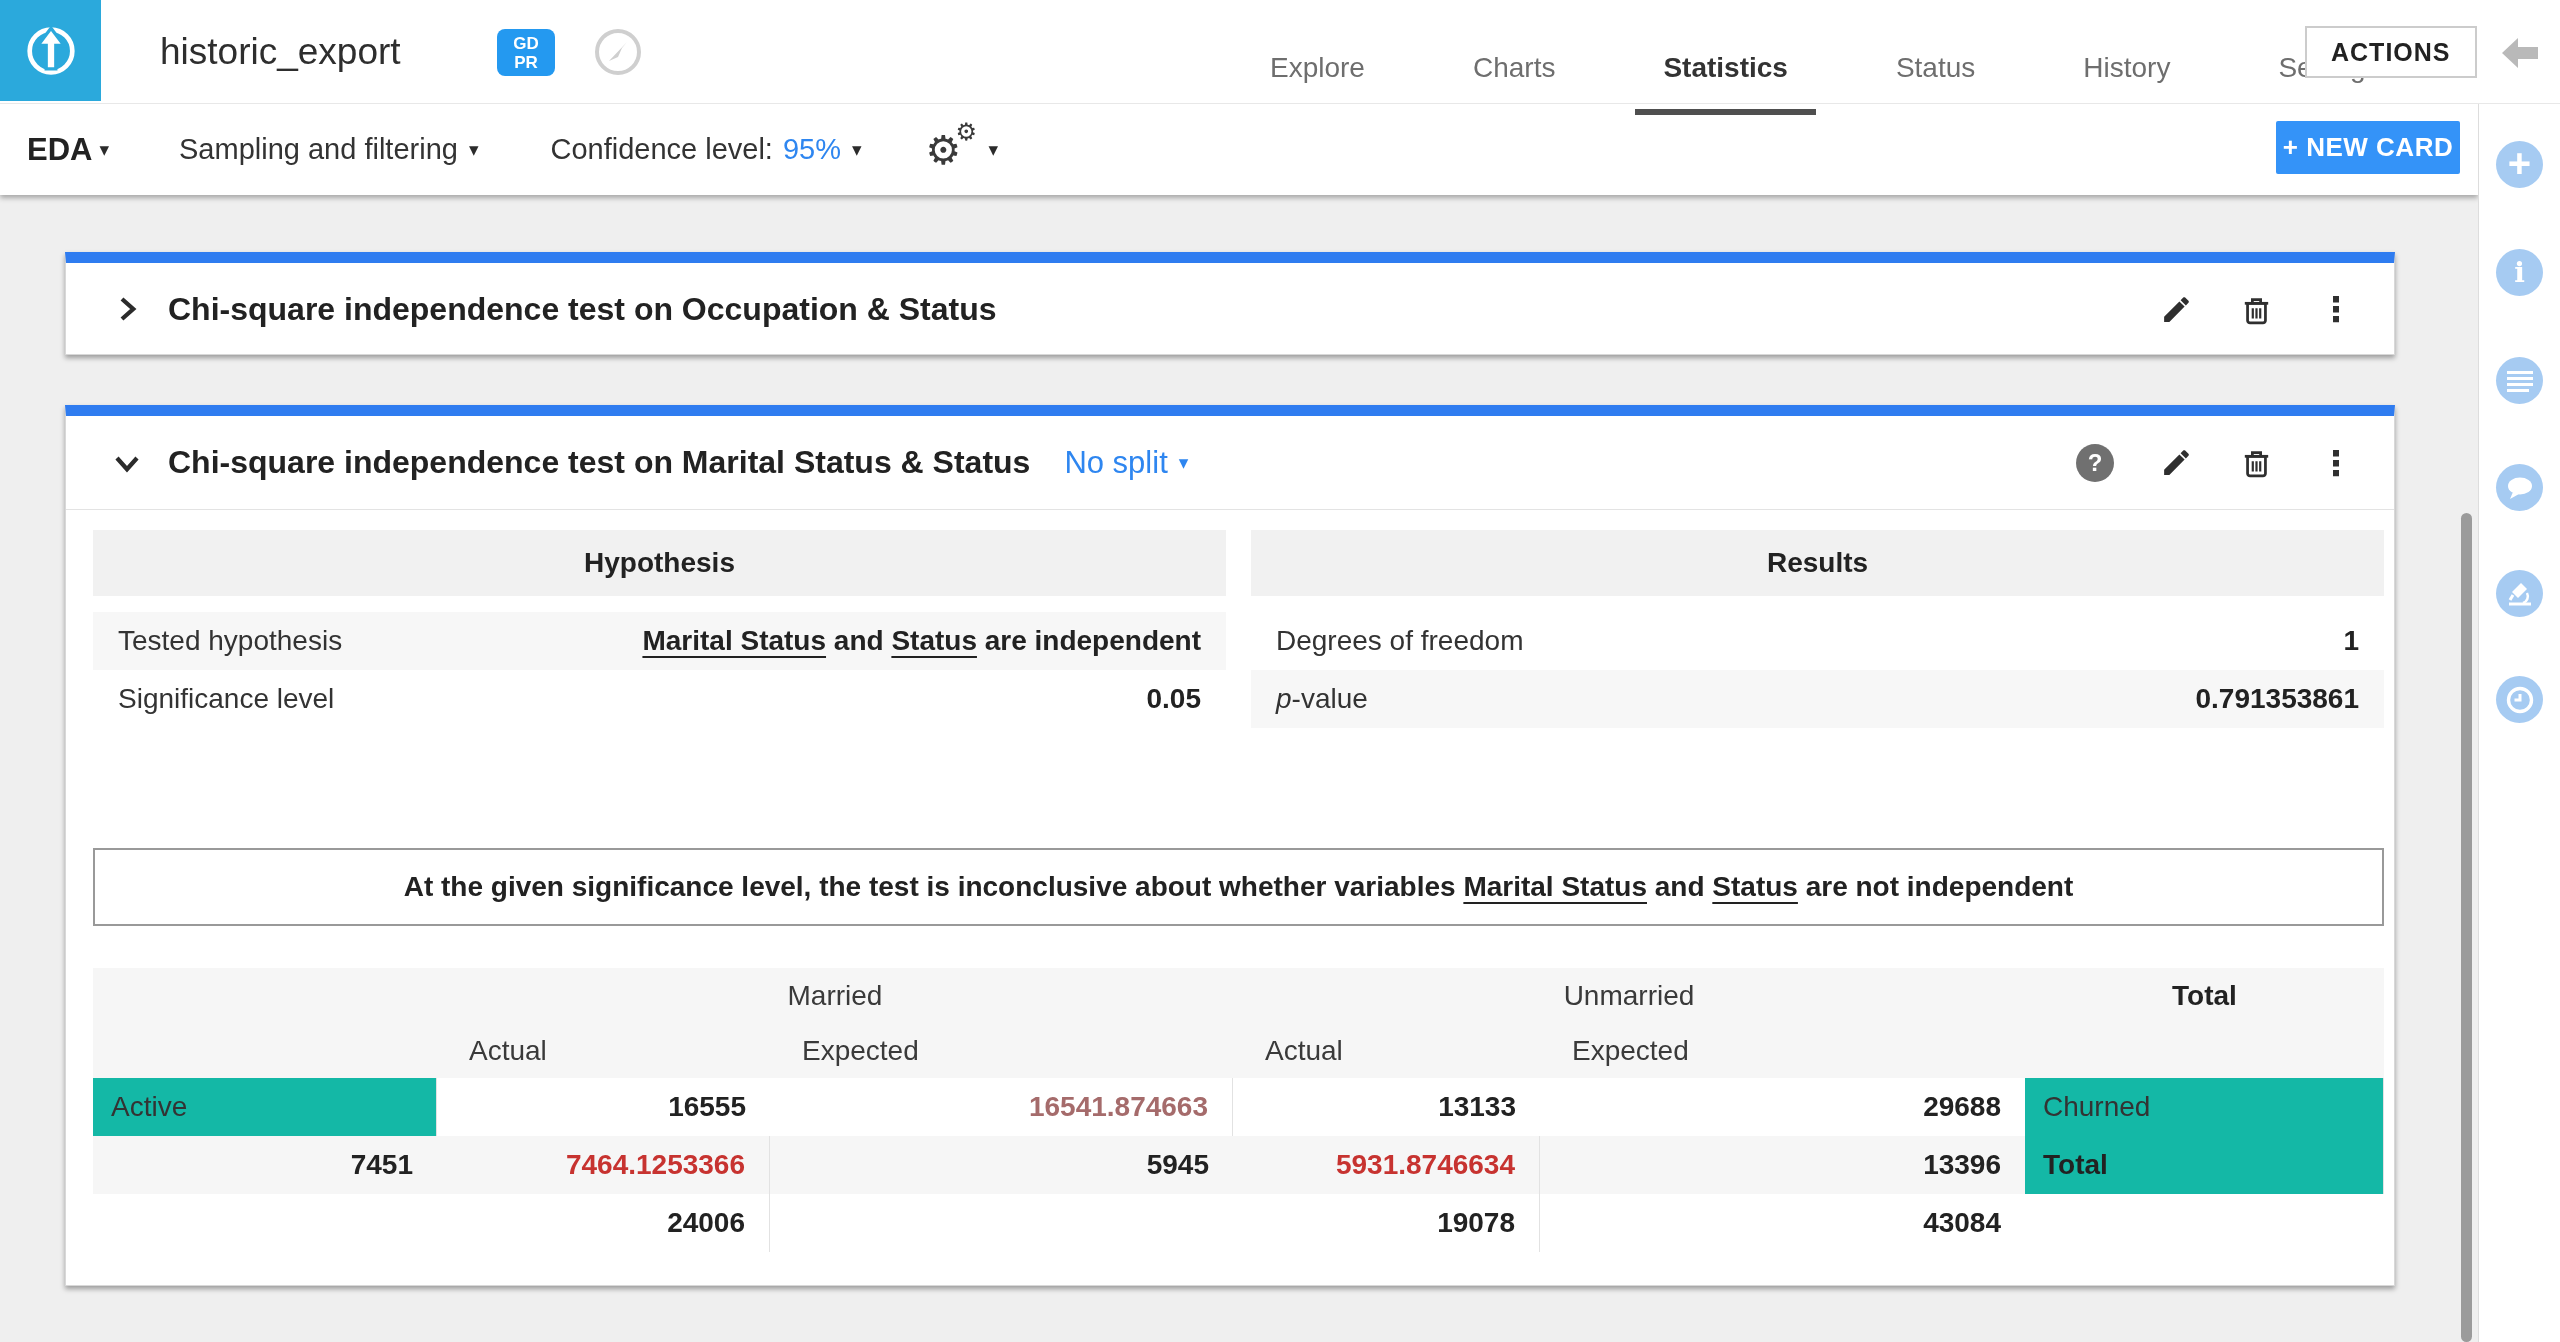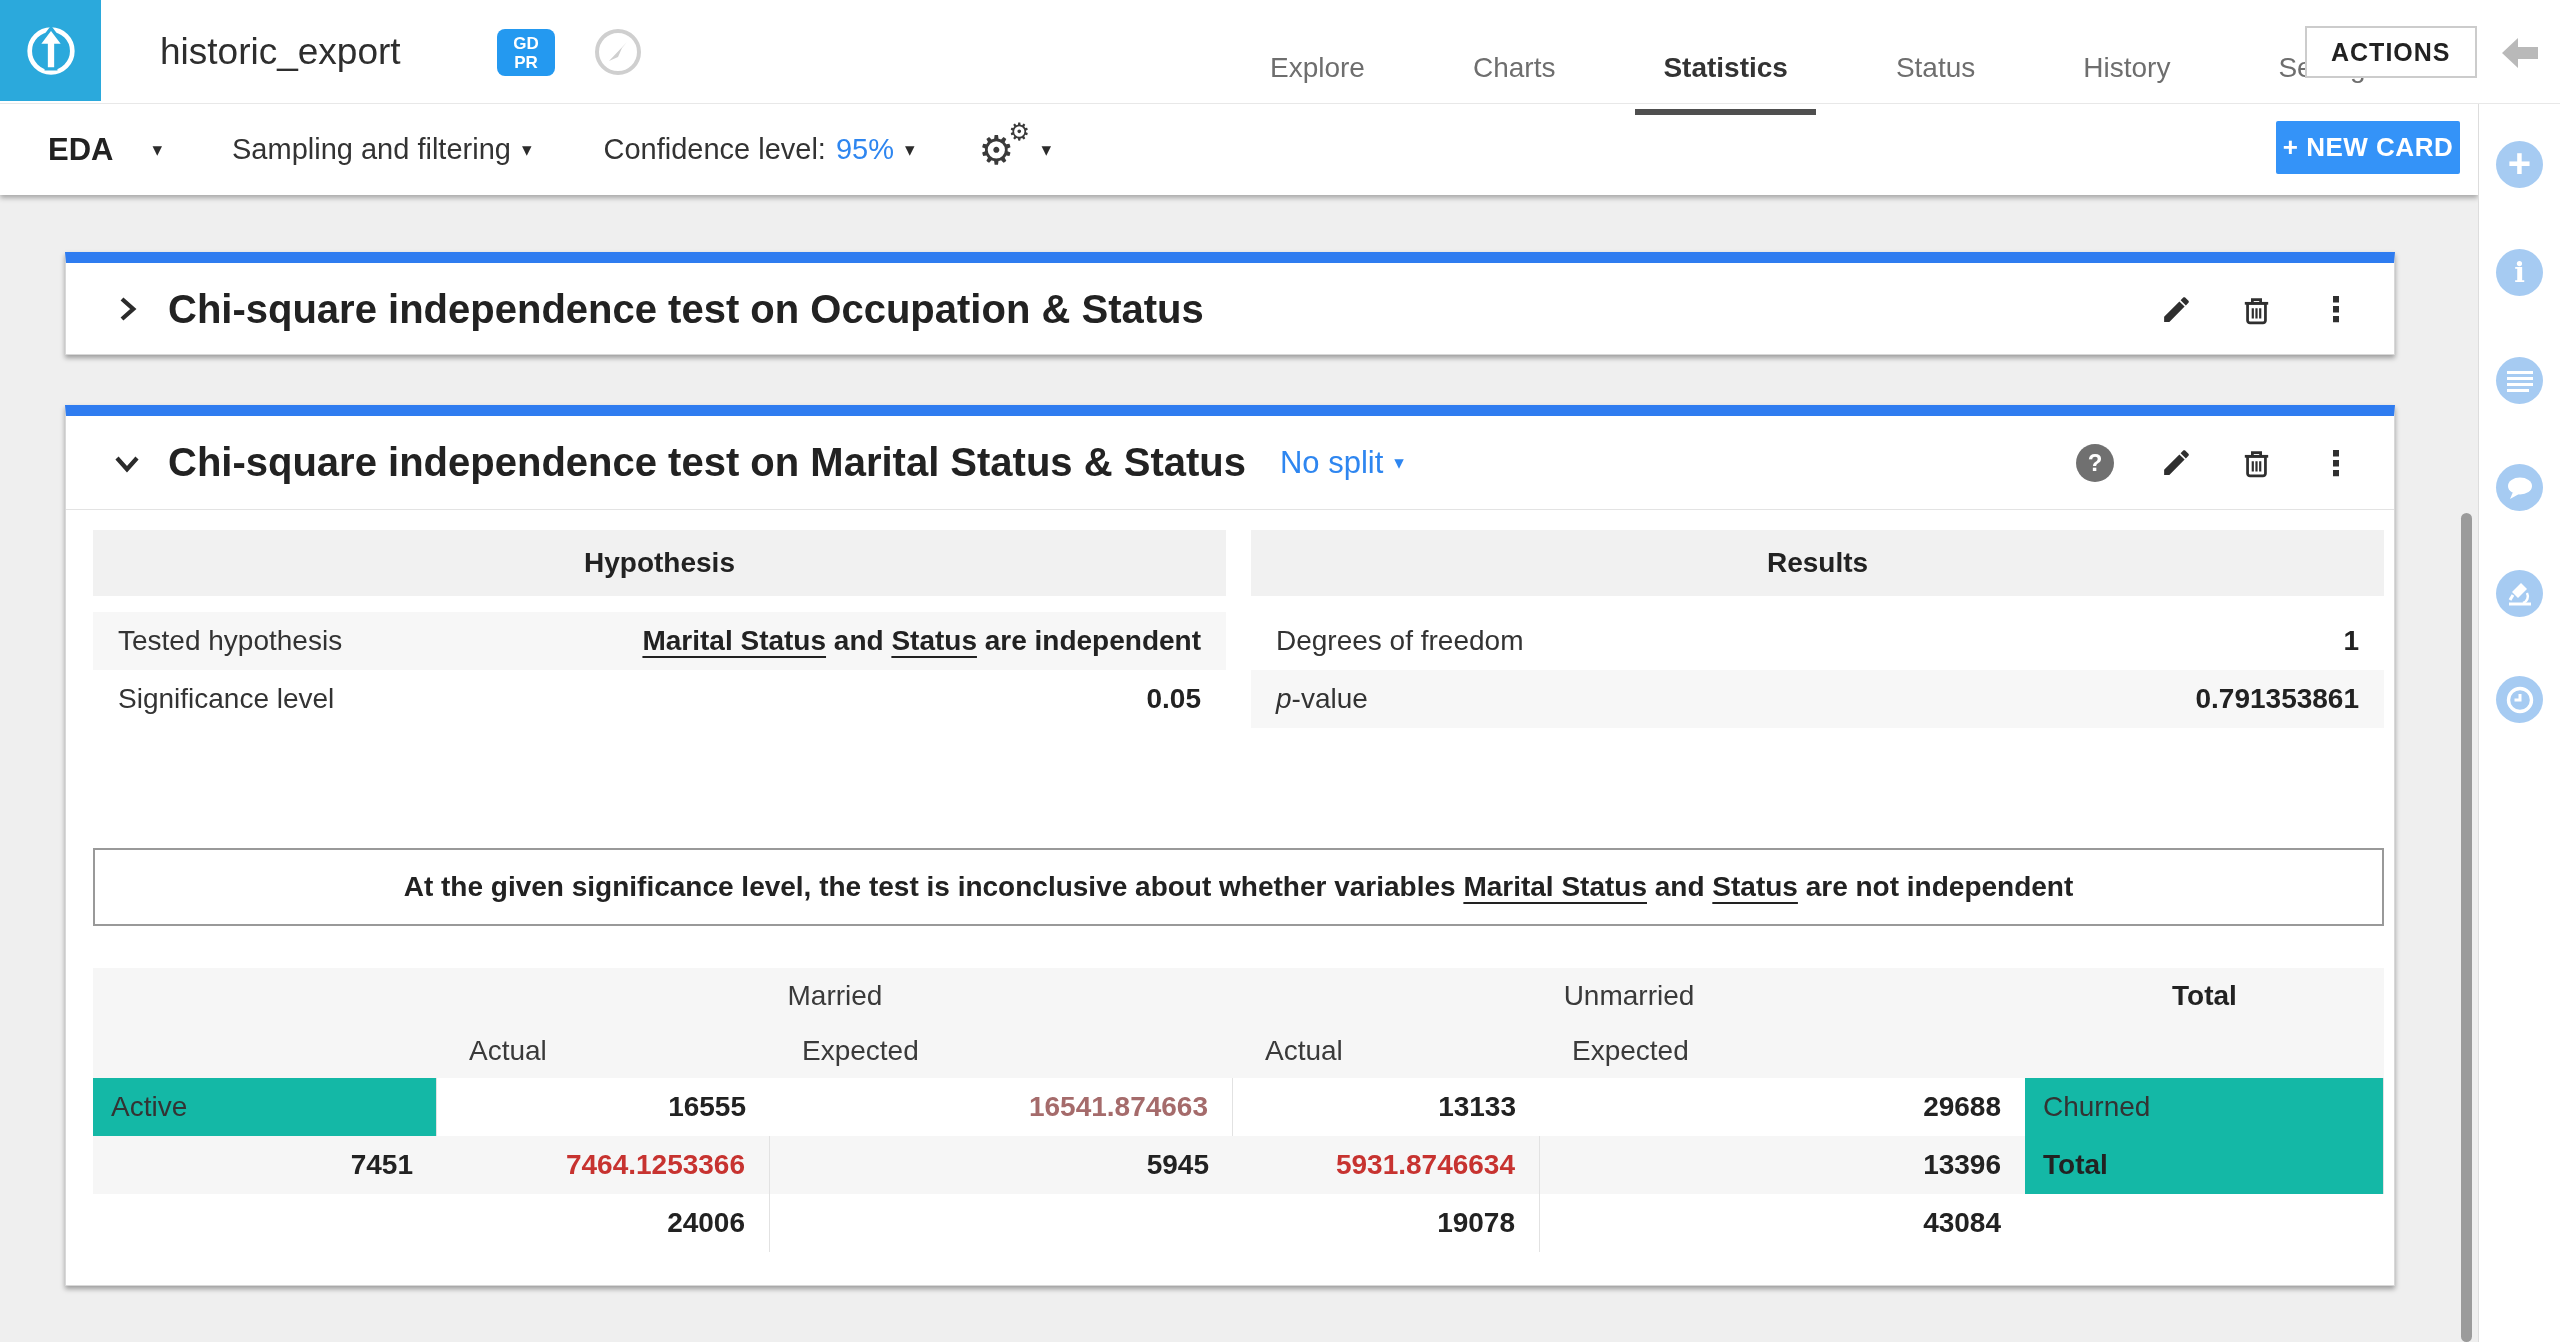--- a/index.html
+++ b/index.html
@@ -27,21 +27,21 @@
                  border:2px solid #ccc; display:flex; align-items:center; font-weight:bold;
                  font-size:25px; color:#222; letter-spacing:1px; cursor:pointer; }
   .collapse-arrow { position:absolute; left:2498px; top:36px; width:44px; height:34px; cursor:pointer; }
 
   
   .toolbar { position:absolute; top:104px; left:0; width:2478px; height:91px; background:#fff;
              box-shadow:0 3px 5px rgba(0,0,0,0.30); z-index:30; display:flex; align-items:center; }
   .tb-item { display:flex; align-items:center; cursor:pointer; }
   .caret { font-size:19px; color:#2b2b2b; margin-left:11px; }
   .caret.blue { color:#2E86F0; }
-  .eda { margin-left:48px; font-size:31px; font-weight:bold; color:#222;gap:32px; }
+  .eda { margin-left:27px; font-size:31px; font-weight:bold; color:#222; }
   .eda .caret { margin-left:7px; }
   .sampling { margin-left:70px; font-size:29px; color:#333; }
   .confidence { margin-left:72px; font-size:29px; color:#333; }
   .confidence .pct { color:#2E86F0; margin-left:10px; }
   .gearbox { margin-left:64px; position:relative; width:52px; height:52px; }
   .gear-big { font-size:40px; color:#3a3a3a; position:absolute; left:0; top:0; line-height:52px; }
   .gear-small { font-size:24px; color:#3a3a3a; position:absolute; left:30px; top:-6px; }
   .newcard-btn { position:absolute; left:2276px; top:121px; width:184px; height:53px; background:#3493F8;
                  color:#fff; font-weight:bold; font-size:26px; display:flex; align-items:center;
                  justify-content:center; border-radius:2px; cursor:pointer; z-index:31; letter-spacing:0.5px; }
@@ -59,21 +59,21 @@
                   border-radius:6px; z-index:36; cursor:pointer; }
 
   
   .card { position:absolute; left:65px; width:2330px; background:#fff; border:1px solid #d8d8d8;
           border-top:11px solid #2F7CF0; box-shadow:0 3px 5px rgba(0,0,0,0.35); }
   .card1 { top:252px; height:103px; }
   .card2 { top:405px; height:881px; }
   .card-header { height:92px; display:flex; align-items:center; padding:0 40px 0 46px; }
   .card2 .card-header { height:94px; border-bottom:1px solid #e3e3e3; }
   .chev { width:30px; height:30px; cursor:pointer; flex:0 0 auto; }
-  .card-title { font-size:40px; font-weight:bold; color:#222; margin-left:26px; white-space:nowrap; }
+  .card-title { font-size:32px; font-weight:bold; color:#222; margin-left:26px; white-space:nowrap; }
   .split-link { display:flex; align-items:center; margin-left:34px; font-size:31px; color:#2E86F0; cursor:pointer; }
   .header-icons { margin-left:auto; display:flex; align-items:center; gap:44px; }
   .icon-btn { width:36px; height:36px; cursor:pointer; display:flex; align-items:center; justify-content:center; }
   .help-circle { width:38px; height:38px; border-radius:50%; background:#707070; color:#fff; font-weight:bold;
                  font-size:24px; display:flex; align-items:center; justify-content:center; cursor:pointer; }
   .kebab { font-size:34px; font-weight:bold; color:#2f2f2f; line-height:34px; letter-spacing:0; }
 
   
   .stats-row { position:absolute; left:27px; top:114px; width:2291px; display:flex; gap:25px; }
   .stats-table { width:1133px; }

